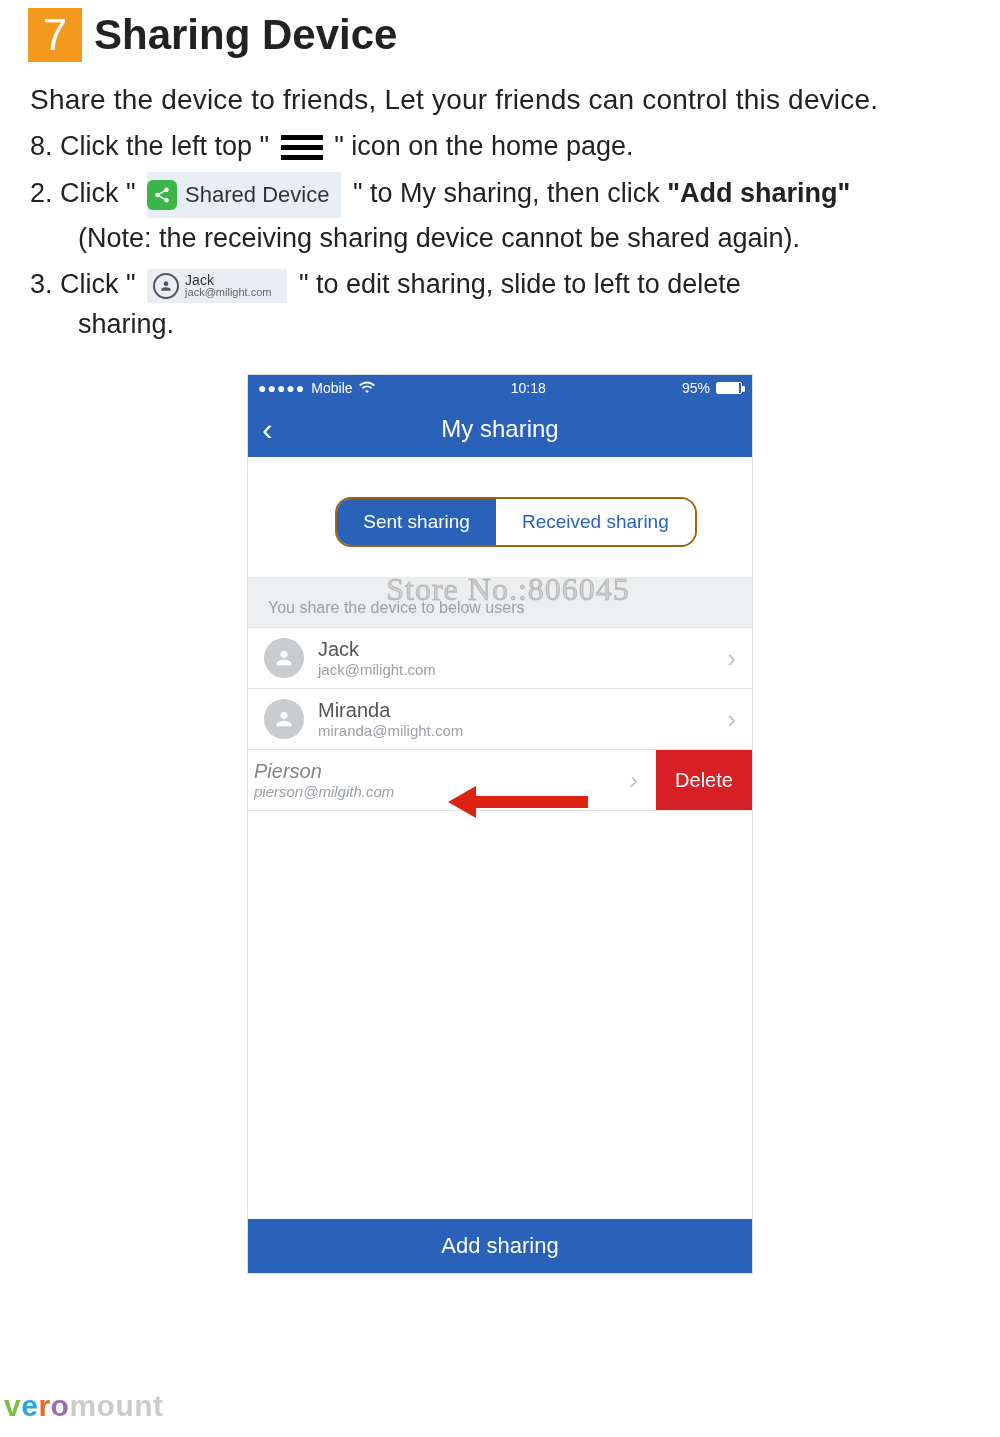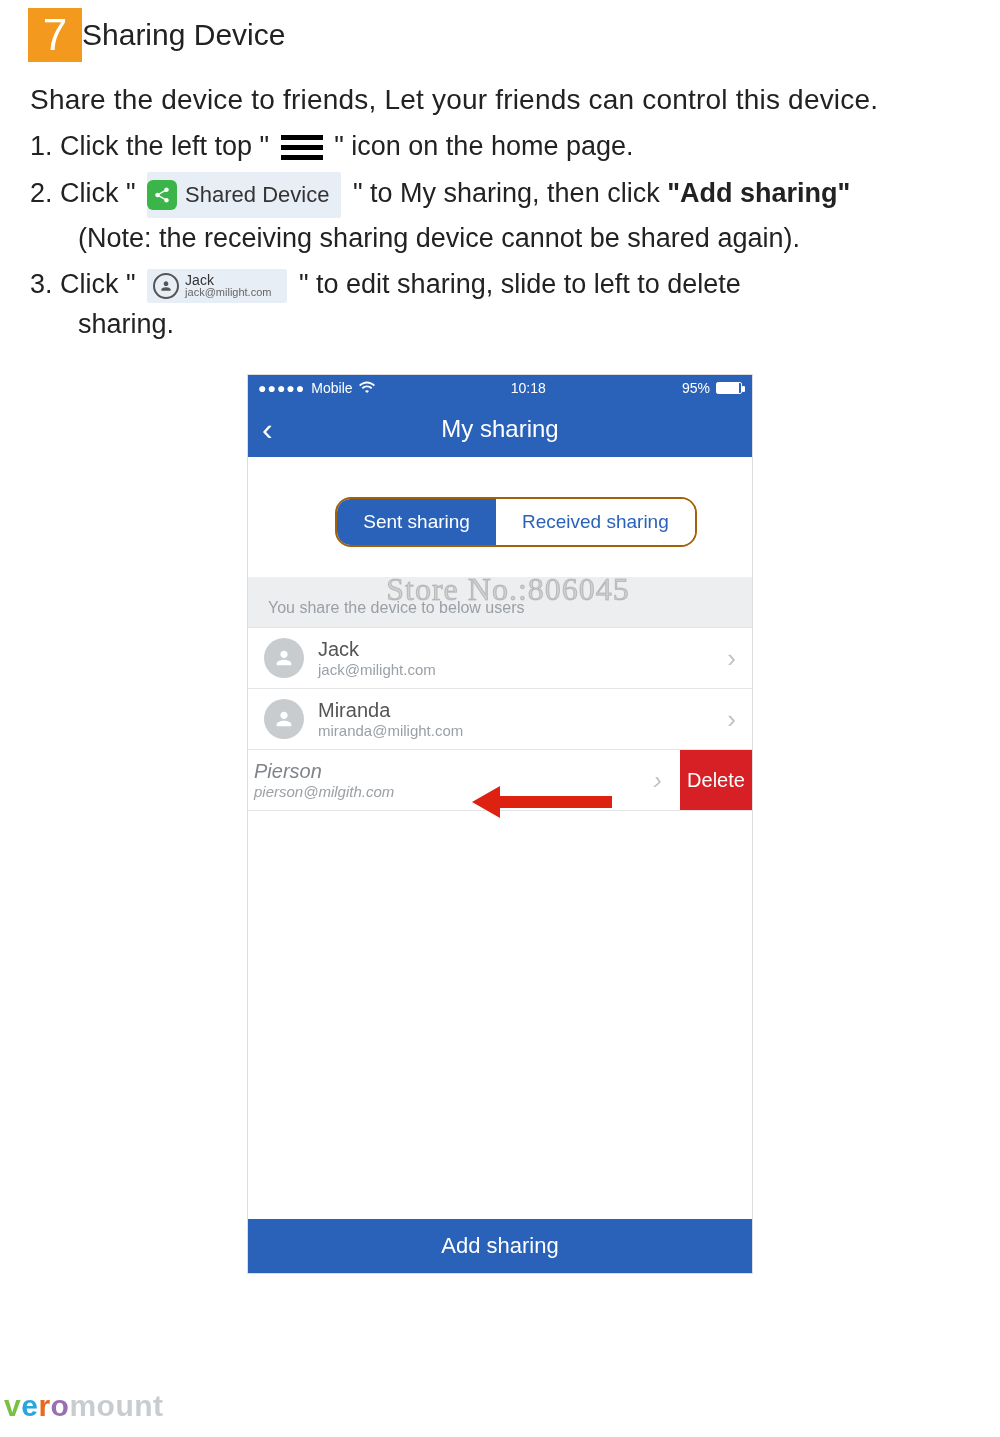--- a/index.html
+++ b/index.html
@@ -11,21 +11,21 @@
     position: relative;
     color: #222;
   }
   
   .sec-header { display:flex; align-items:center; padding: 8px 0 0 28px; }
   .num-badge {
     width: 54px; height: 54px; background:#f39a1e; color:#fff;
     font-size: 44px; font-weight: 400; text-align:center; line-height:54px;
     font-family: Arial;
   }
-  .sec-title { font-size: 30px; font-weight: 400; margin-left: 0; }
+  .sec-title { font-size: 42px; font-weight: 700; margin-left: 12px; }
   
   .lead { font-size: 28px; margin: 22px 30px 10px 30px; letter-spacing:.2px; }
   .steps { margin: 0 30px; font-size: 27px; }
   .step  { margin-top: 6px; line-height: 40px; }
   .step .indent { margin-left: 48px; display:block; }
   .bold { font-weight: 800; }
   
   .hamburger { display:inline-block; width:42px; vertical-align:middle; margin:0 4px; }
   .hamburger span { display:block; height:5px; background:#000; margin:5px 0; }
   
@@ -113,21 +113,21 @@
   .row-swipe .body{
     flex:1;display:flex;align-items:center;padding:10px 10px 10px 6px;background:#fff;
     position:relative;
     font-style:italic;
   }
   .row-swipe .info{flex:1;}
   .row-swipe .nm2{font-size:20px;color:#808488;}
   .row-swipe .em2{font-size:15px;color:#9aa0a6;}
   .row-swipe .chev{font-size:26px;color:#bfc3c7;margin-right:8px;font-weight:300;}
   .row-swipe .del{
-    width:72px;background:#d71f26;color:#fff;display:flex;align-items:center;
+    width:96px;background:#d71f26;color:#fff;display:flex;align-items:center;
     justify-content:center;font-size:20px;
   }
   .arrow-hint{position:absolute;right:68px;bottom:-18px;}
   .arrow-hint svg{width:140px;height:44px;}
   .add-bar{
     position:absolute;left:0;right:0;bottom:0;height:54px;background:#2962b8;
     color:#fff;display:flex;align-items:center;justify-content:center;font-size:22px;
   }
   
   .brand{
@@ -146,21 +146,21 @@
 <div class="sec-header">
   <div class="num-badge">7</div>
   <div class="sec-title">Sharing Device</div>
 </div>
 
 <div class="lead">Share the device to friends, Let your friends can control this device.</div>
 
 <div class="steps">
 
   <div class="step">
-    <span>1. Click the left top " </span>
+    <span>8. Click the left top " </span>
     <span class="hamburger"><span></span><span></span><span></span></span>
     <span> " icon on the home page.</span>
   </div>
 
   <div class="step">
     <span>2. Click " </span>
     <span class="pill-share">
       <span class="ic">
         <svg viewBox="0 0 24 24">
             <path d="M18 16c-.8 0-1.5.3-2.1.8l-7-4.1c.1-.2.1-.5.1-.7s0-.5-.1-.7l7-4.1c.6.5 1.3.8 2.1.8 1.7 0 3-1.3 3-3s-1.3-3-3-3-3 1.3-3 3c0 .2 0 .5.1.7l-7 4.1C7.5 9.3 6.8 9 6 9c-1.7 0-3 1.3-3 3s1.3 3 3 3c.8 0 1.5-.3 2.1-.8l7 4.1c-.1.2-.1.5-.1.7 0 1.7 1.3 3 3 3s3-1.3 3-3-1.3-3-3-3z"></path>

